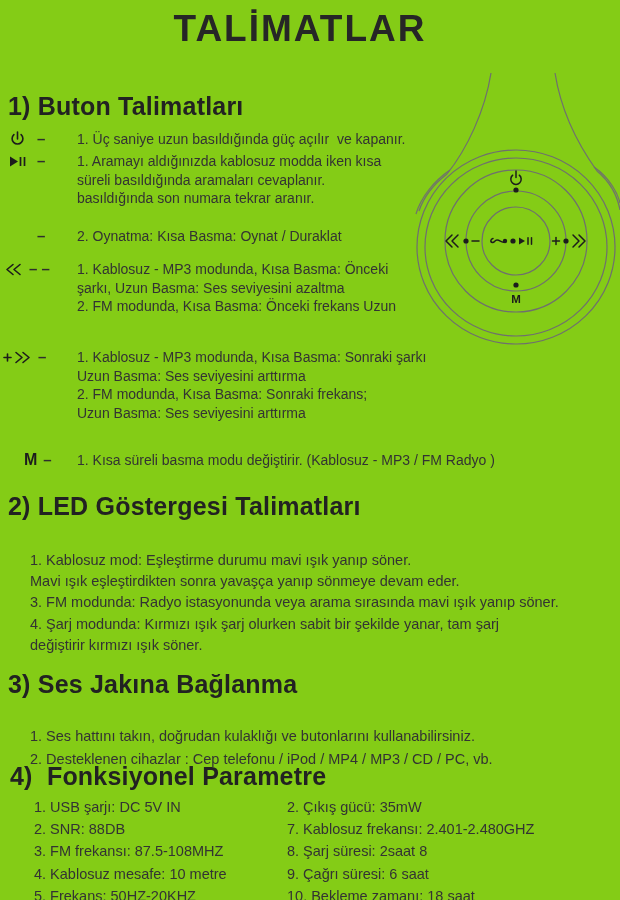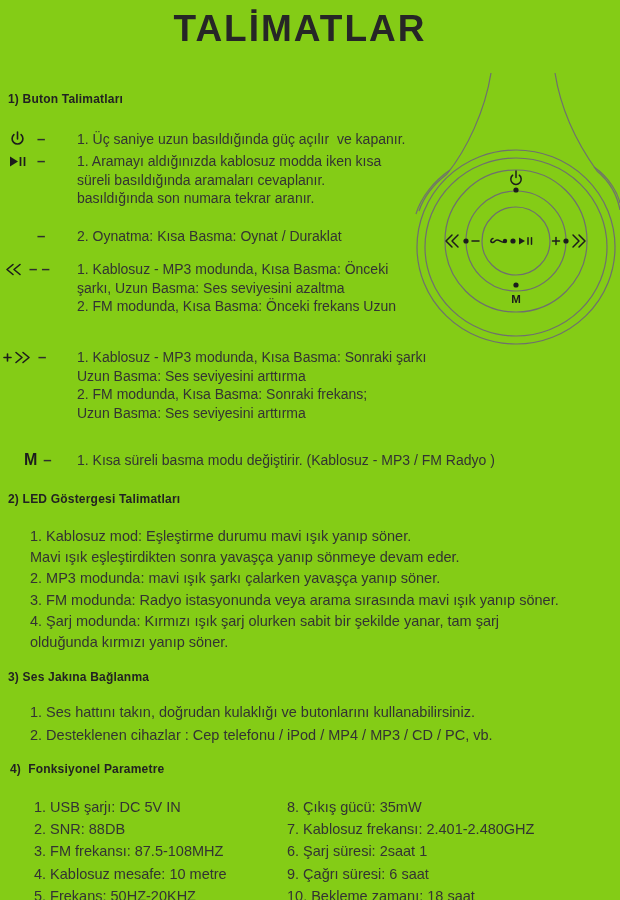--- a/index.html
+++ b/index.html
@@ -6,41 +6,41 @@
   html,body { background:#ffffff; }
   .page {
     position:relative; width:620px; height:900px; background:#84cc16;
     font-family:"Liberation Sans", sans-serif; color:#333333; overflow:hidden;
   }
   .title {
     position:absolute; top:8px; left:0; width:600px; text-align:center;
     font-size:37px; font-weight:bold; letter-spacing:2px; color:#262626; white-space:pre;
   }
   .h2 {
-    position:absolute; left:8px; font-size:12px; font-weight:bold;
+    position:absolute; left:8px; font-size:25px; font-weight:bold;
     color:#222222; white-space:pre; letter-spacing:0.2px;
   }
   #h-sec1 { top:92px; }
   #h-sec2 { top:492px; }
   #h-sec3 { top:670px; }
   #h-sec4 { top:762px; left:10px; }
 
   .lines .ln { white-space:pre; }
   .s1row { position:absolute; left:0; width:620px; }
   #row-power { top:130px; }  #row-playpause { top:152px; }
   #row-play  { top:227px; }  #row-prev { top:260px; }
   #row-next  { top:348px; }  #row-mode { top:451px; }
   .s1row .lines { margin-left:77px; font-size:14px; line-height:18.5px; color:#333; }
   .icon-cell { position:absolute; left:0; top:0; width:60px; height:18px;
                display:flex; align-items:center; }
   .dash { font-size:15px; font-weight:bold; color:#2e2e2e; white-space:pre; line-height:18px; }
   .m-label { font-size:16px; font-weight:bold; color:#1d1d1d; margin-left:24px; line-height:18px; }
   .icon-cell svg { display:block; }
 
-  .para { position:absolute; left:30px; font-size:14.5px; color:#333; }
+  .para { position:absolute; left:30px; font-size:14.5px; color:#333;margin-top:24px; }
   #sec2-lines { top:526px; line-height:21.2px; }
   #sec3-lines { top:701px; line-height:22.5px; }
   .plist { position:absolute; top:796px; font-size:14.5px; line-height:22.2px; color:#333; }
   #plist-left { left:34px; }
   #plist-right { left:287px; }
 
   #diagram { position:absolute; left:403px; top:73px; width:217px; height:277px; }
   .art { stroke:#6f6f6f; fill:none; stroke-width:1.2; }
   .mark { stroke:#1c1c1c; fill:none; stroke-width:1.5; stroke-linecap:round; stroke-linejoin:round; }
   .markfill { fill:#1c1c1c; stroke:none; }
@@ -180,41 +180,40 @@
     </div>
     <div class="lines">
         <div class="ln">1. Kısa süreli basma modu değiştirir. (Kablosuz - MP3 / FM Radyo )</div>
       </div>
   </div>
 
   <div class="h2" id="h-sec2">2) LED Göstergesi Talimatları</div>
   <div class="para lines" id="sec2-lines">
       <div class="ln">1. Kablosuz mod: Eşleştirme durumu mavi ışık yanıp söner.</div>
       <div class="ln">Mavi ışık eşleştirdikten sonra yavaşça yanıp sönmeye devam eder.</div>
-      <div class="ln">2. MP3 modunda: mavi ışık şarkı çalarken yavaşça yanıp söner.</div>
       <div class="ln">3. FM modunda: Radyo istasyonunda veya arama sırasında mavi ışık yanıp söner.</div>
       <div class="ln">4. Şarj modunda: Kırmızı ışık şarj olurken sabit bir şekilde yanar, tam şarj</div>
-      <div class="ln">olduğunda kırmızı yanıp söner.</div>
+      <div class="ln">değiştirir kırmızı ışık söner.</div>
     </div>
 
   <div class="h2" id="h-sec3">3) Ses Jakına Bağlanma</div>
   <div class="para lines" id="sec3-lines">
       <div class="ln">1. Ses hattını takın, doğrudan kulaklığı ve butonlarını kullanabilirsiniz.</div>
       <div class="ln">2. Desteklenen cihazlar : Cep telefonu / iPod / MP4 / MP3 / CD / PC, vb.</div>
     </div>
 
   <div class="h2" id="h-sec4">4)  Fonksiyonel Parametre</div>
   <div class="plist lines" id="plist-left">
       <div class="ln">1. USB şarjı: DC 5V IN</div>
       <div class="ln">2. SNR: 88DB</div>
       <div class="ln">3. FM frekansı: 87.5-108MHZ</div>
       <div class="ln">4. Kablosuz mesafe: 10 metre</div>
       <div class="ln">5. Frekans: 50HZ-20KHZ</div>
     </div>
   <div class="plist lines" id="plist-right">
-      <div class="ln">8. Çıkış gücü: 35mW</div>
+      <div class="ln">2. Çıkış gücü: 35mW</div>
       <div class="ln">7. Kablosuz frekansı: 2.401-2.480GHZ</div>
-      <div class="ln">6. Şarj süresi: 2saat 1</div>
+      <div class="ln">8. Şarj süresi: 2saat 8</div>
       <div class="ln">9. Çağrı süresi: 6 saat</div>
       <div class="ln">10. Bekleme zamanı: 18 saat</div>
     </div>
 
 </div>
 
 </body></html>

